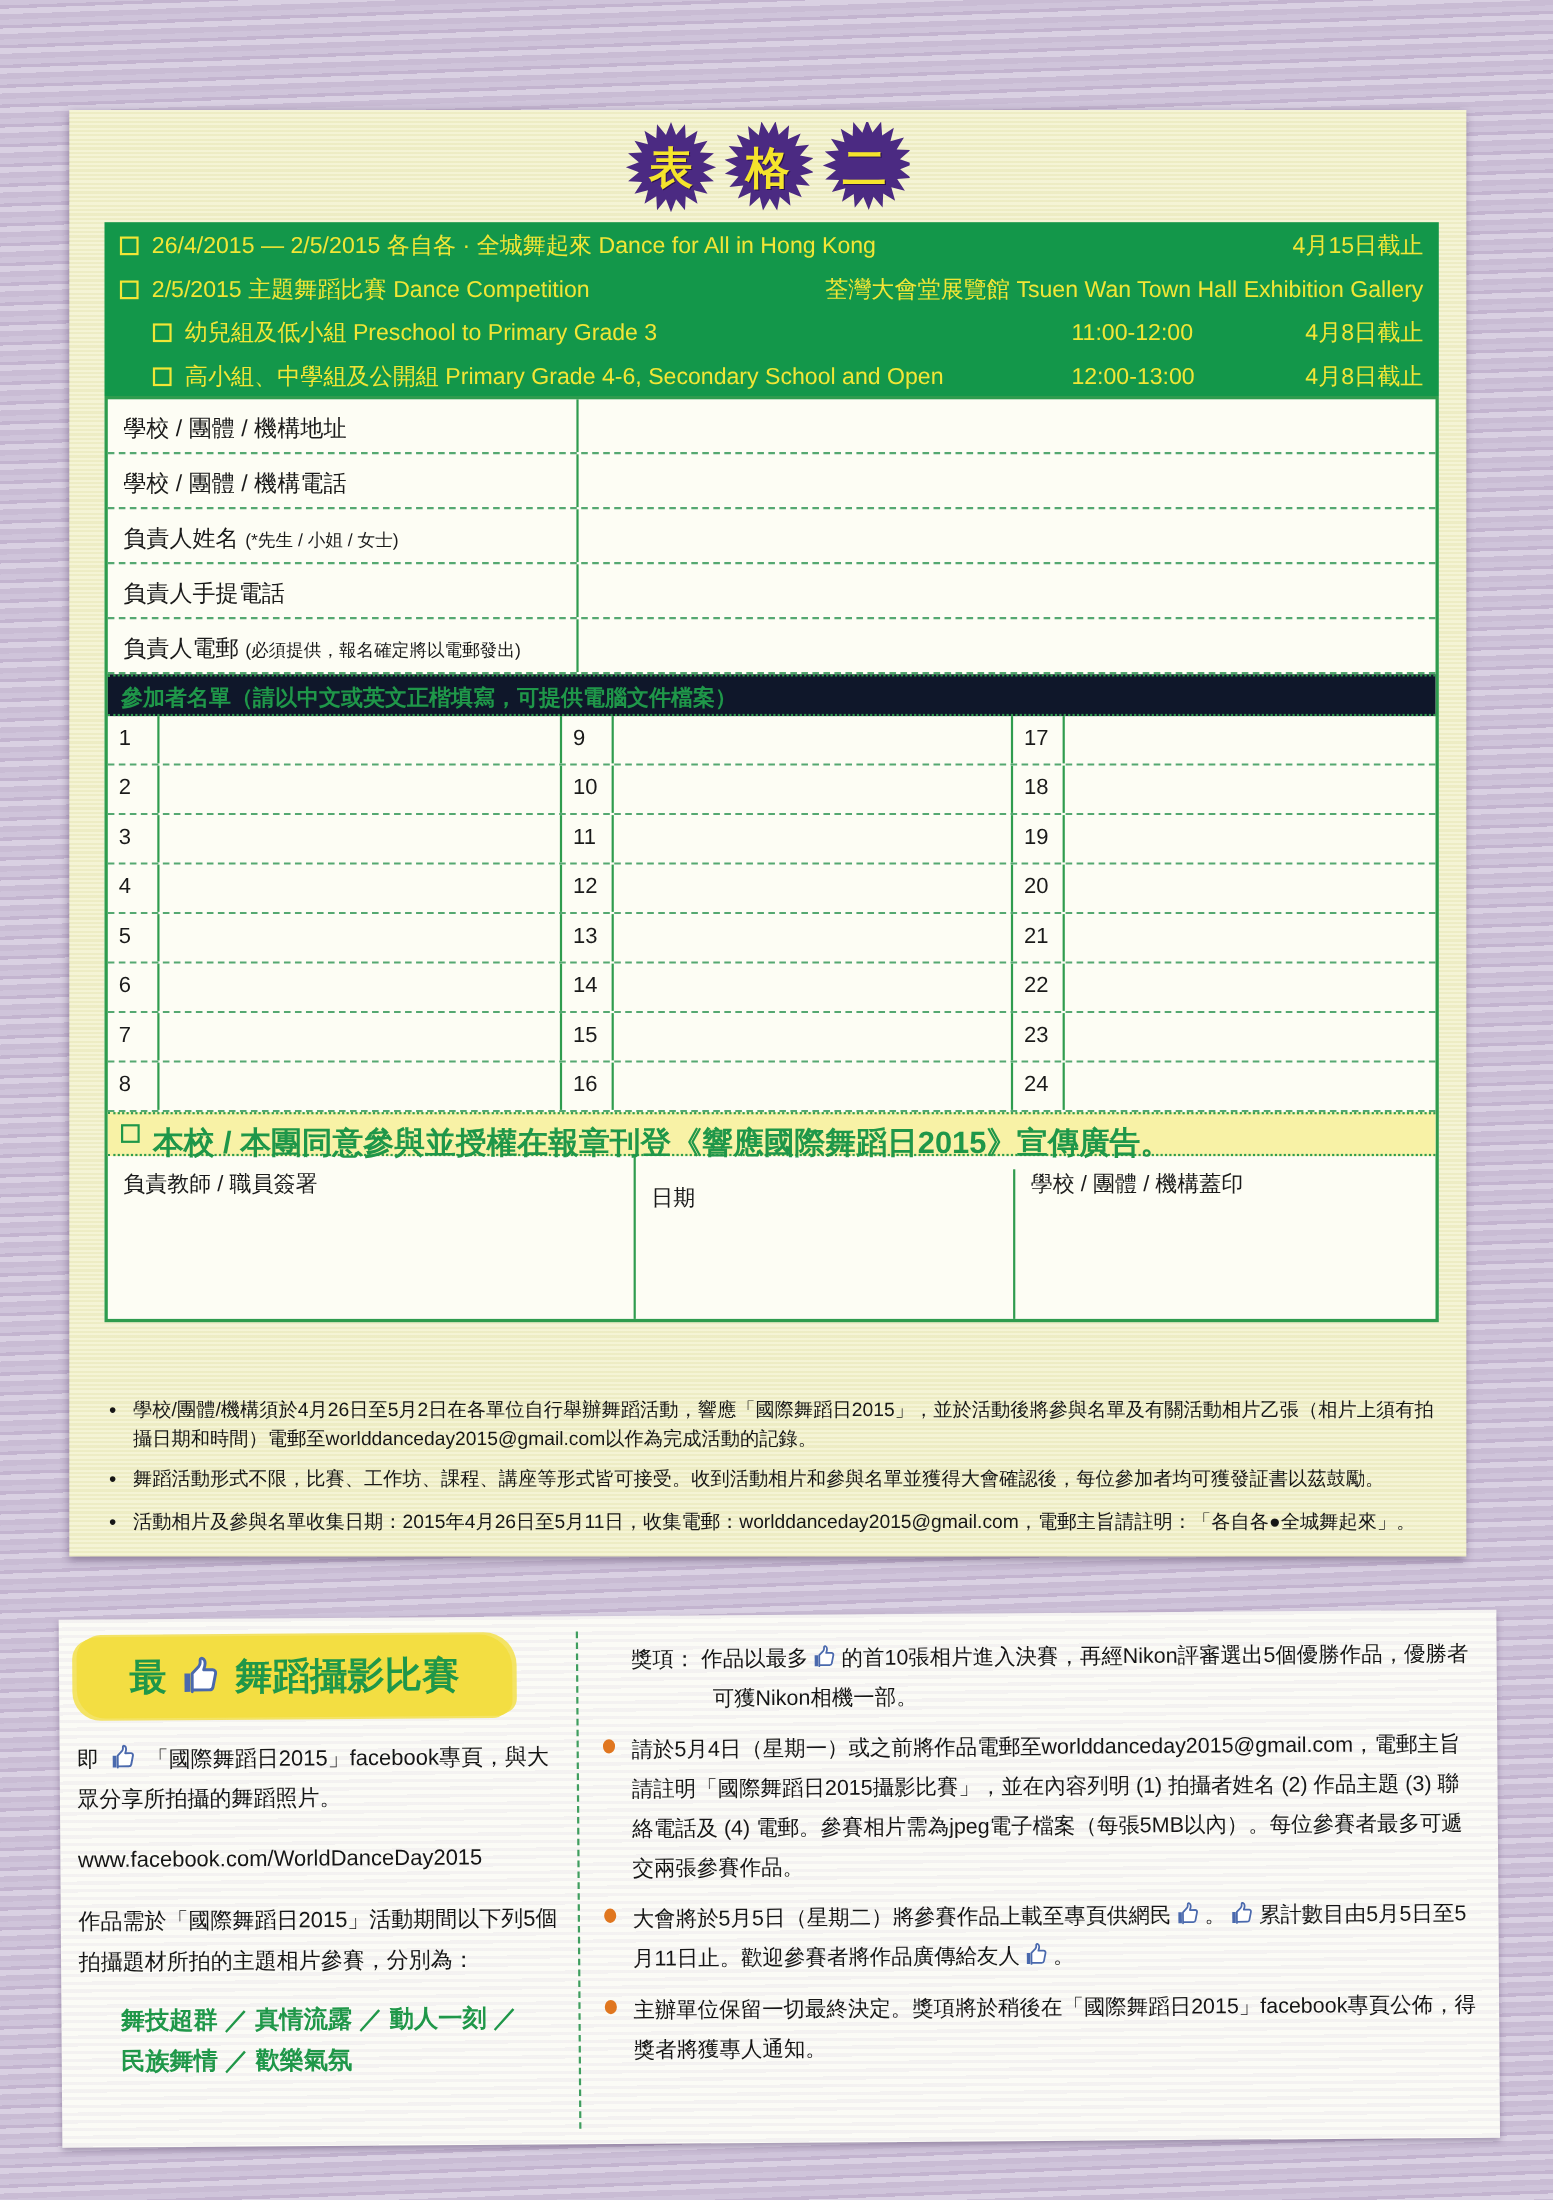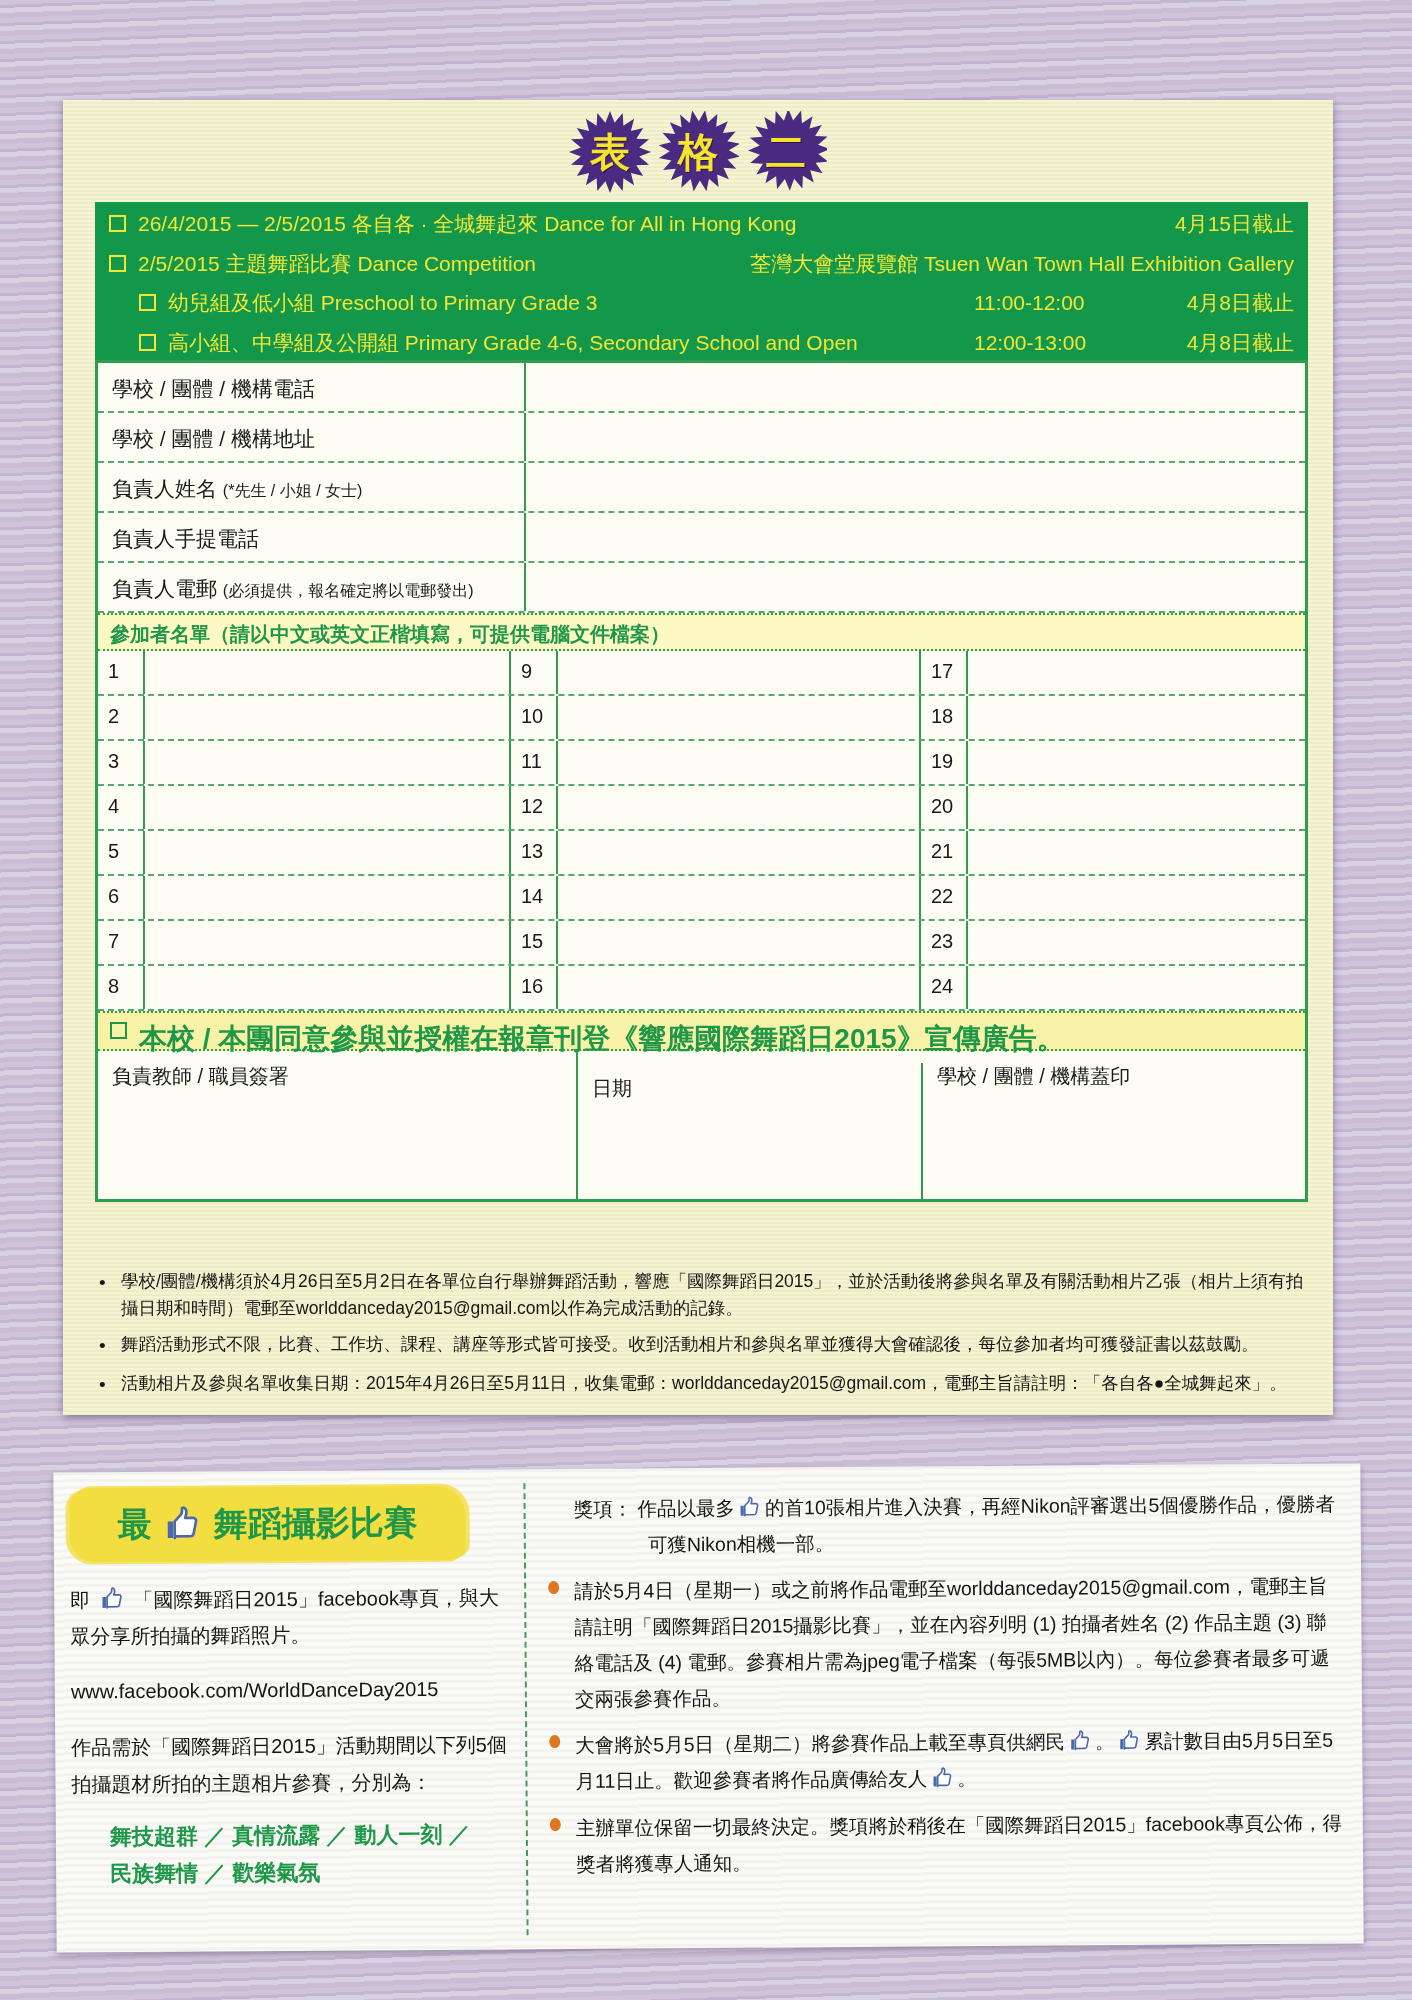--- a/index.html
+++ b/index.html
@@ -28,21 +28,21 @@
   .ghead-row .dl { width:150px; text-align:right; }
   .ghead-row.indent { padding-left:30px; }
   .chk { display:inline-block; width:17px; height:17px; border:2px solid currentColor; margin-right:12px; vertical-align:-2px; flex:none; }
   
   .tablewrap { position:absolute; left:32px; top:260px; width:1213px; border:3px solid #2f9c4e; background:#fdfdf4; }
   .frow { display:flex; height:50px; border-bottom:2px dashed #55a871; }
   .frow:last-child { border-bottom:none; }
   .flabel { width:428px; border-right:2px solid #2f9c4e; padding:12px 10px 0 14px; font-size:21px; color:#1a1a1a; white-space:nowrap; }
   .fnote { font-size:16px; color:#1a1a1a; }
   .fvalue { flex:1; }
-  .band { height:38px; background:#fef9c3; border-top:2px dotted #2f9c4e; border-bottom:2px dotted #2f9c4e;
+  .band { height:38px; background:#0f172a; border-top:2px dotted #2f9c4e; border-bottom:2px dotted #2f9c4e;
     color:#1f9749; font-weight:bold; font-size:20px; padding:6px 0 0 12px; white-space:nowrap; }
   .grid-row { display:flex; height:45px; border-bottom:2px dashed #55a871; }
   .grid-row:last-child { border-bottom:2px dashed #55a871; }
   .ncell { width:47px; padding:9px 0 0 10px; font-size:20px; color:#1a1a1a; border-right:2px solid #2f9c4e; }
   .bcell { border-right:2px solid #2f9c4e; }
   .bcell.w1 { width:366px; } .bcell.w2 { width:363px; } .bcell.w3 { flex:1; border-right:none; }
   .consent { height:40px; background:#f8f2a6; border-top:2px dotted #2f9c4e; border-bottom:2px dotted #2f9c4e;
     color:#1f9749; font-weight:bold; font-size:28px; padding:7px 0 0 12px; display:flex; align-items:flex-start; white-space:nowrap; }
   .consent .chk { border-color:#1f9749; margin-top:2px; }
   .sig { display:flex; height:148px; }
@@ -136,25 +136,25 @@
         <span class="chk"></span>
         <span class="txt">高小組、中學組及公開組  Primary Grade 4-6, Secondary School and Open</span>
         <span class="time">12:00-13:00</span>
         <span class="dl">4月8日截止</span>
       </div>
     </div>
 
     <div class="tablewrap">
 
       <div class="frow">
+        <div class="flabel"><span>學校 / 團體 / 機構地址</span></div>
+        <div class="fvalue"></div>
+      </div>
+      <div class="frow">
         <div class="flabel"><span>學校 / 團體 / 機構電話</span></div>
-        <div class="fvalue"></div>
-      </div>
-      <div class="frow">
-        <div class="flabel"><span>學校 / 團體 / 機構地址</span></div>
         <div class="fvalue"></div>
       </div>
       <div class="frow">
         <div class="flabel"><span>負責人姓名</span> <span class="fnote">(*先生 / 小姐 / 女士)</span></div>
         <div class="fvalue"></div>
       </div>
       <div class="frow">
         <div class="flabel"><span>負責人手提電話</span></div>
         <div class="fvalue"></div>
       </div>

